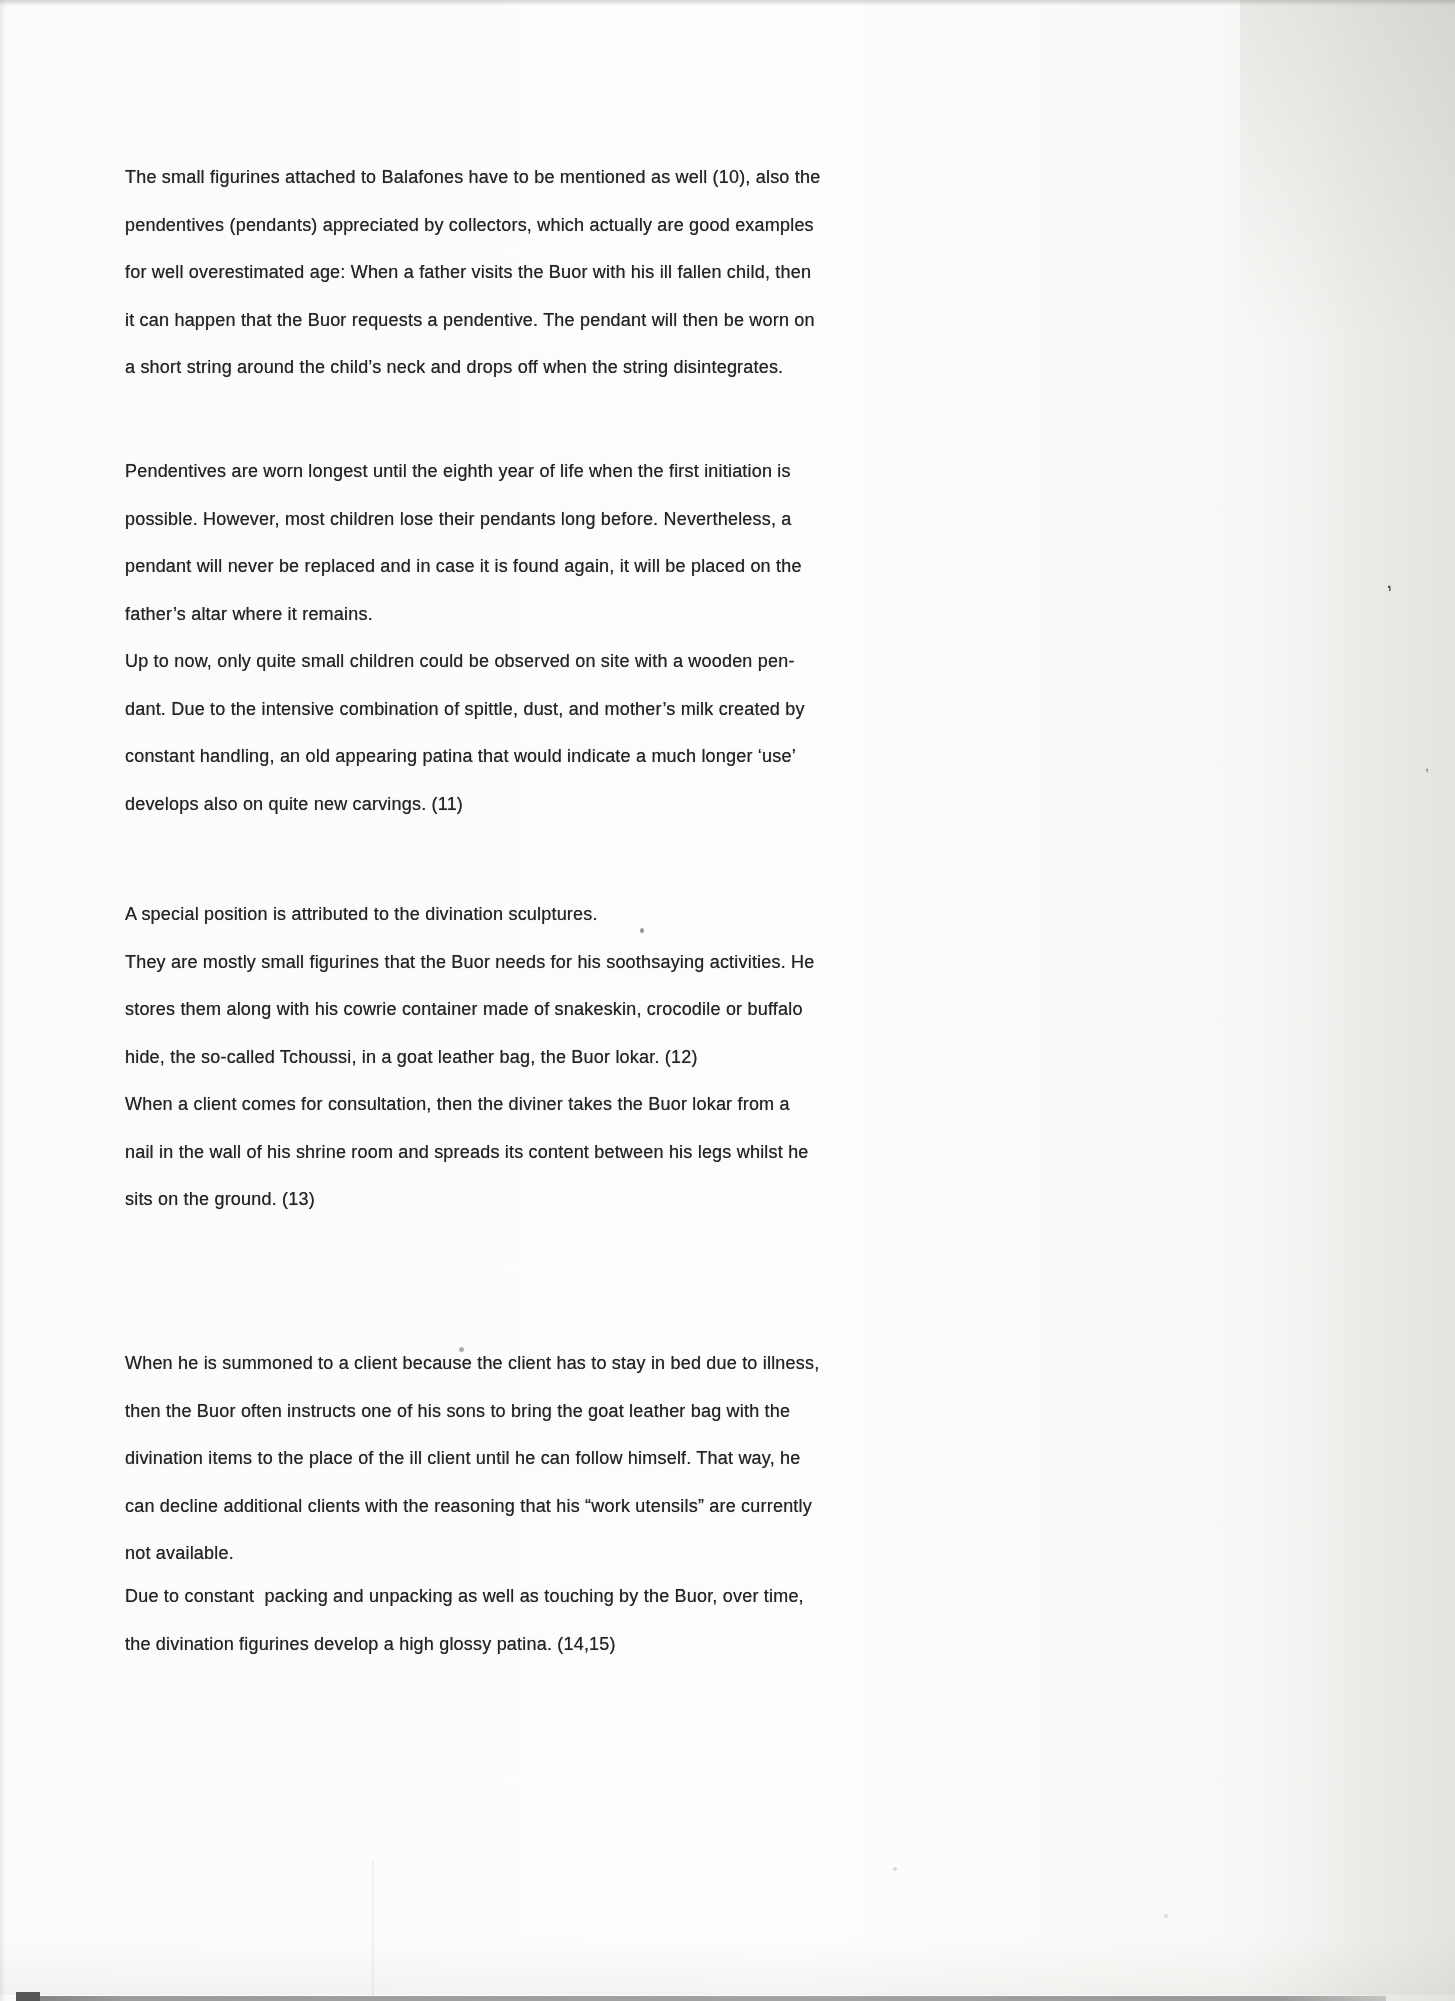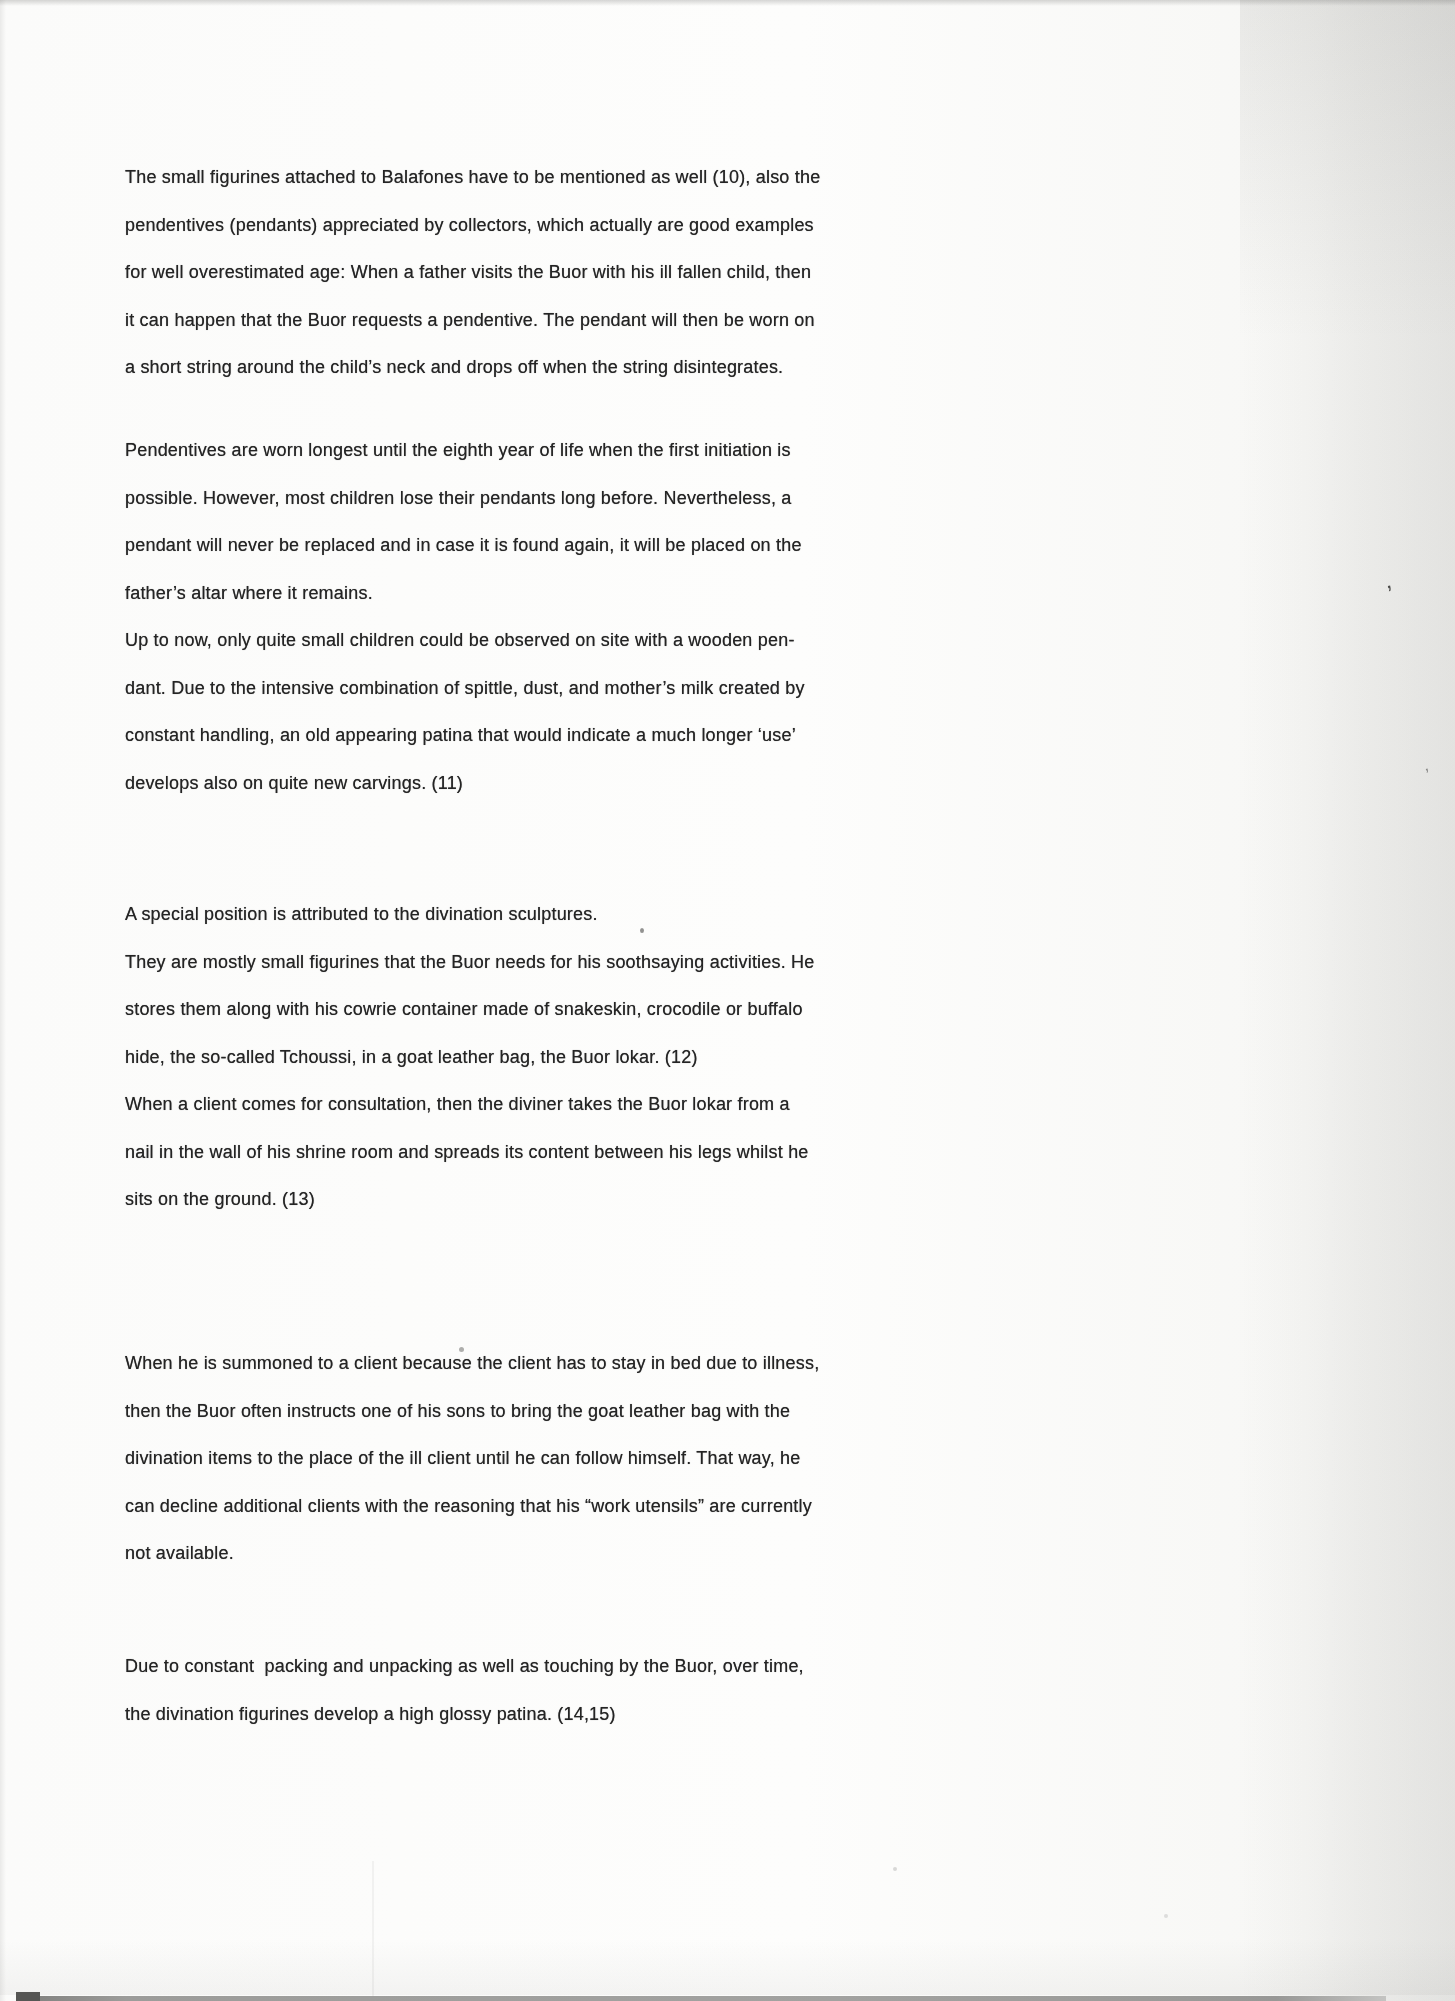--- a/index.html
+++ b/index.html
@@ -56,24 +56,24 @@
     width: 1140px;
     margin: 0;
     font-size: 18px;
     line-height: 47.5px;
     letter-spacing: 0.2px;
     color: #242424;
     white-space: pre-wrap;
     text-shadow: 0 0 0.7px rgba(45,45,45,0.75);
   }
   .p1 { top: 154px; }
-  .p2 { top: 427px; }
+  .p2 { top: 448px; }
   .p3 { top: 891px; }
   .p4 { top: 1340px; }
-  .p5 { top: 1643px; }
+  .p5 { top: 1573px; }
   
   .tick {
     position: absolute;
     font-size: 24px;
     color: #4c4c4a;
     transform: rotate(-12deg);
     line-height: 1;
   }
   .tick-a { left: 1388px; top: 582px; }
   .tick-b { left: 1426px; top: 766px; font-size: 18px; color: #8a8a88; }

